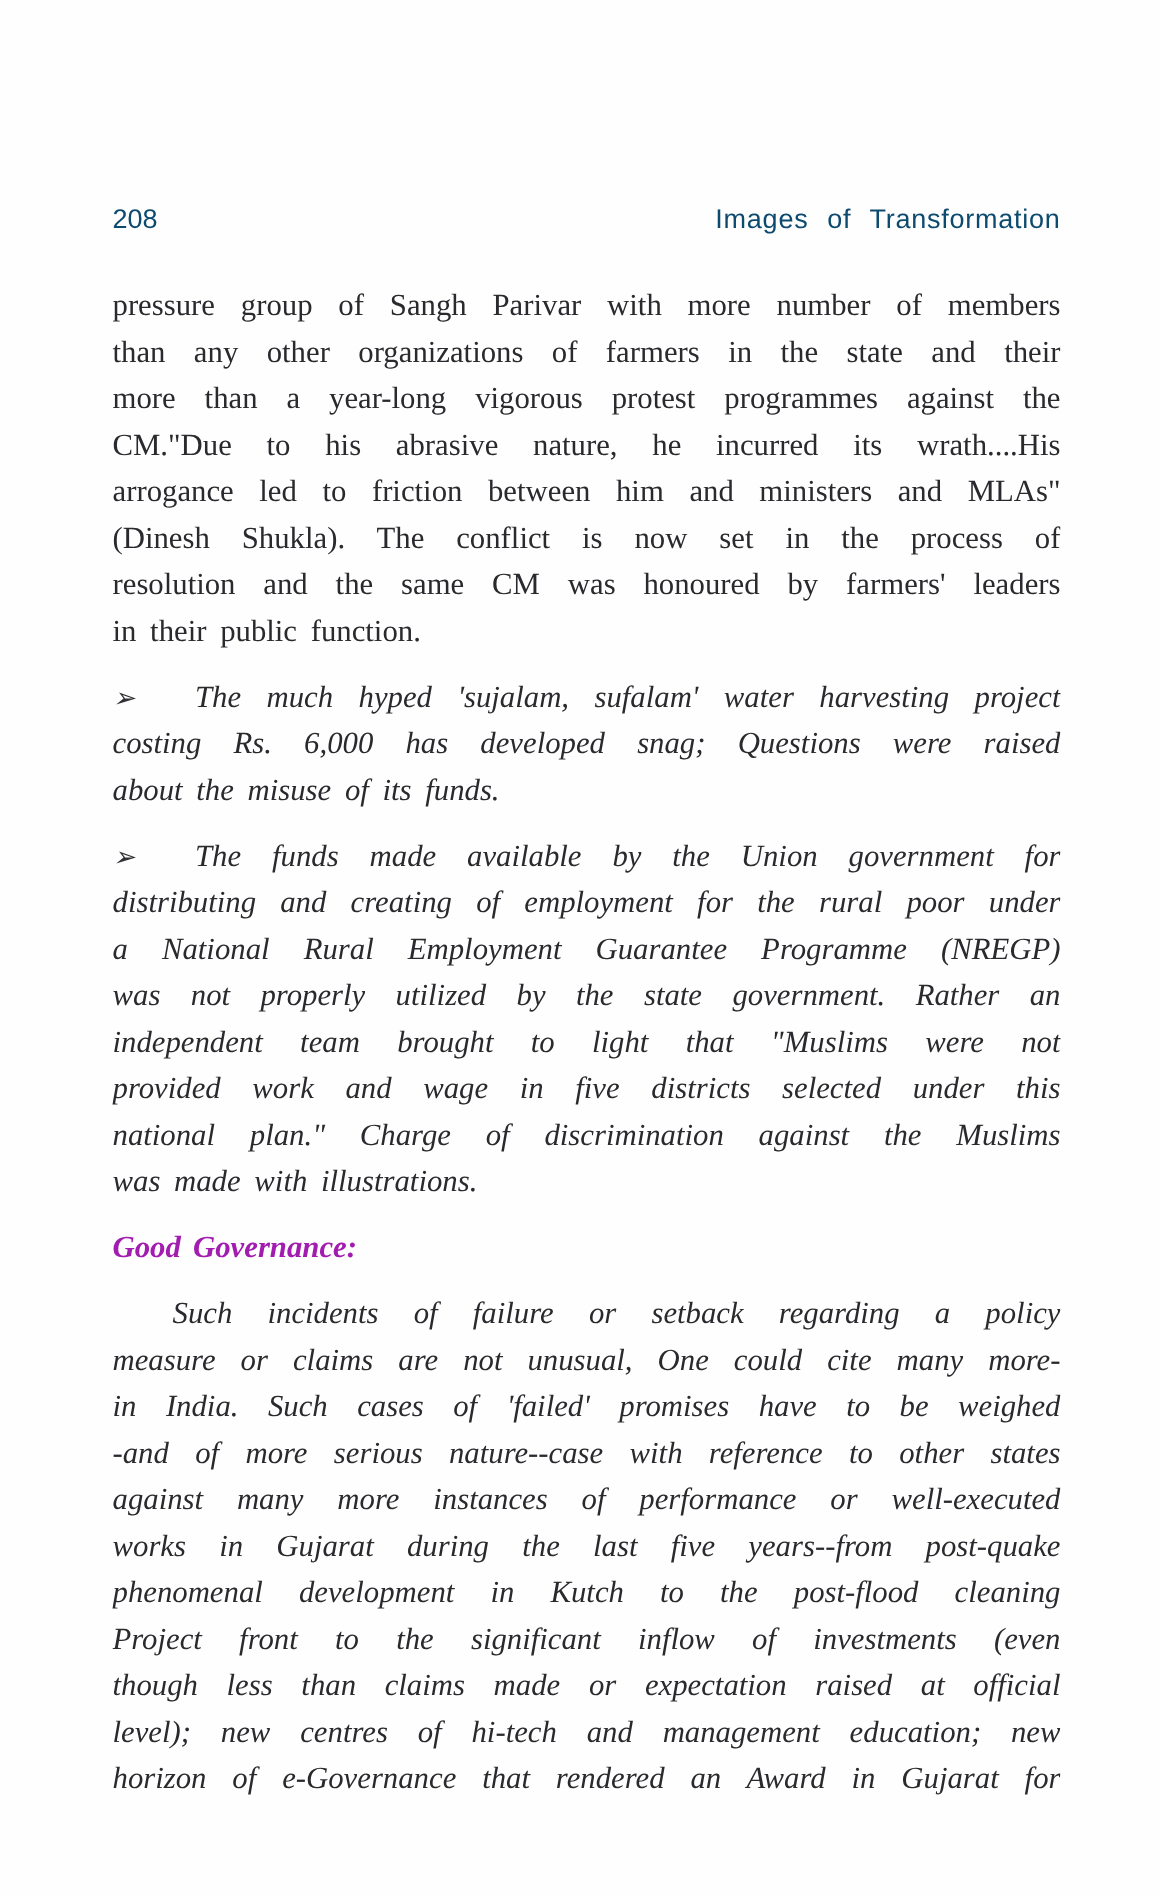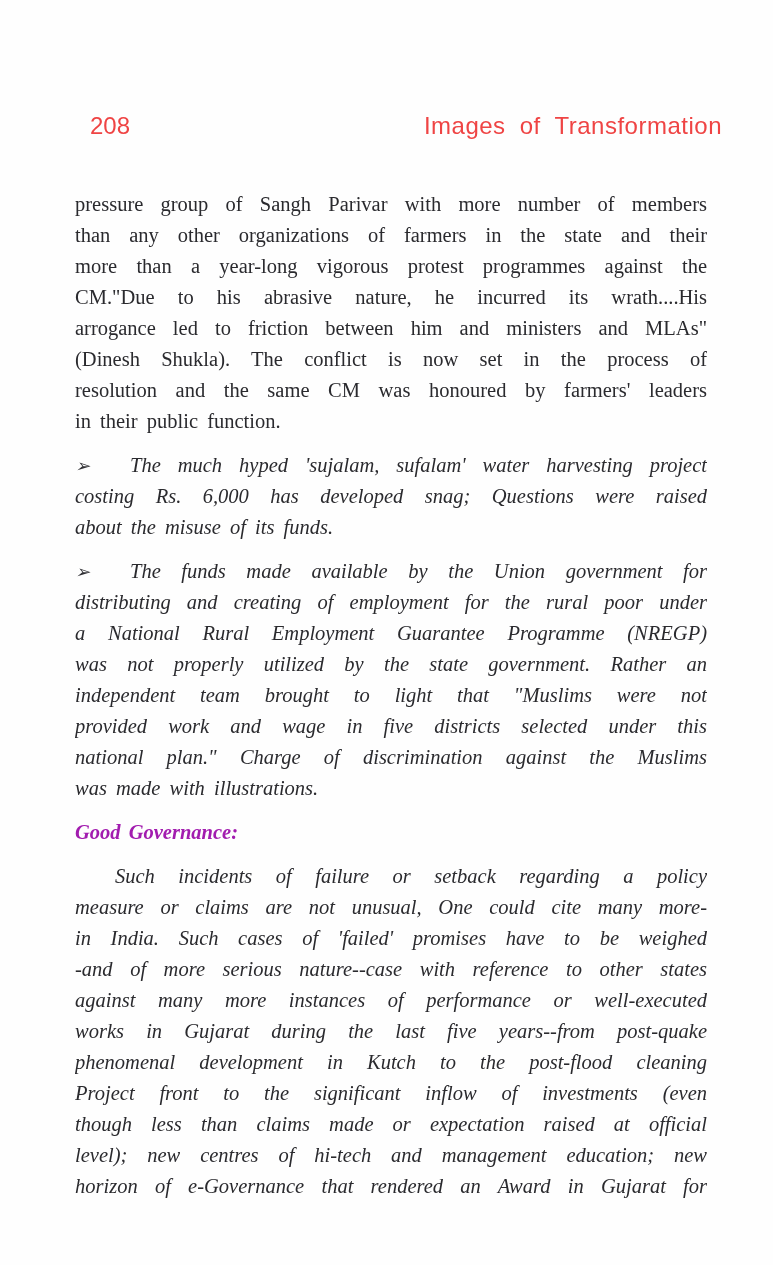--- a/index.html
+++ b/index.html
@@ -10,32 +10,33 @@
   .page {
     position: relative;
     width: 773px;
     height: 1265px;
     background: #fefefe;
     overflow: hidden;
   }
   .running-header {
     position: absolute;
     top: 112px;
-    left: 90px;
+    left: 75px;
     width: 632px;
     display: flex;
     justify-content: space-between;
     align-items: baseline;
     font-family: "Liberation Sans", sans-serif;
-    font-size: 24px;
-    color: #ef4444;
+    font-size: 18px;
+    color: #0c4a6e;
   }
   .running-title {
     word-spacing: 7px;
     letter-spacing: 0.5px;
+    margin-top: 24px;
   }
   .page-body {
     position: absolute;
     top: 161px;
     left: 75px;
     width: 632px;
     font-family: "Liberation Serif", serif;
     font-size: 20.5px;
     color: #2a2a2e;
     margin-top: 28px;

